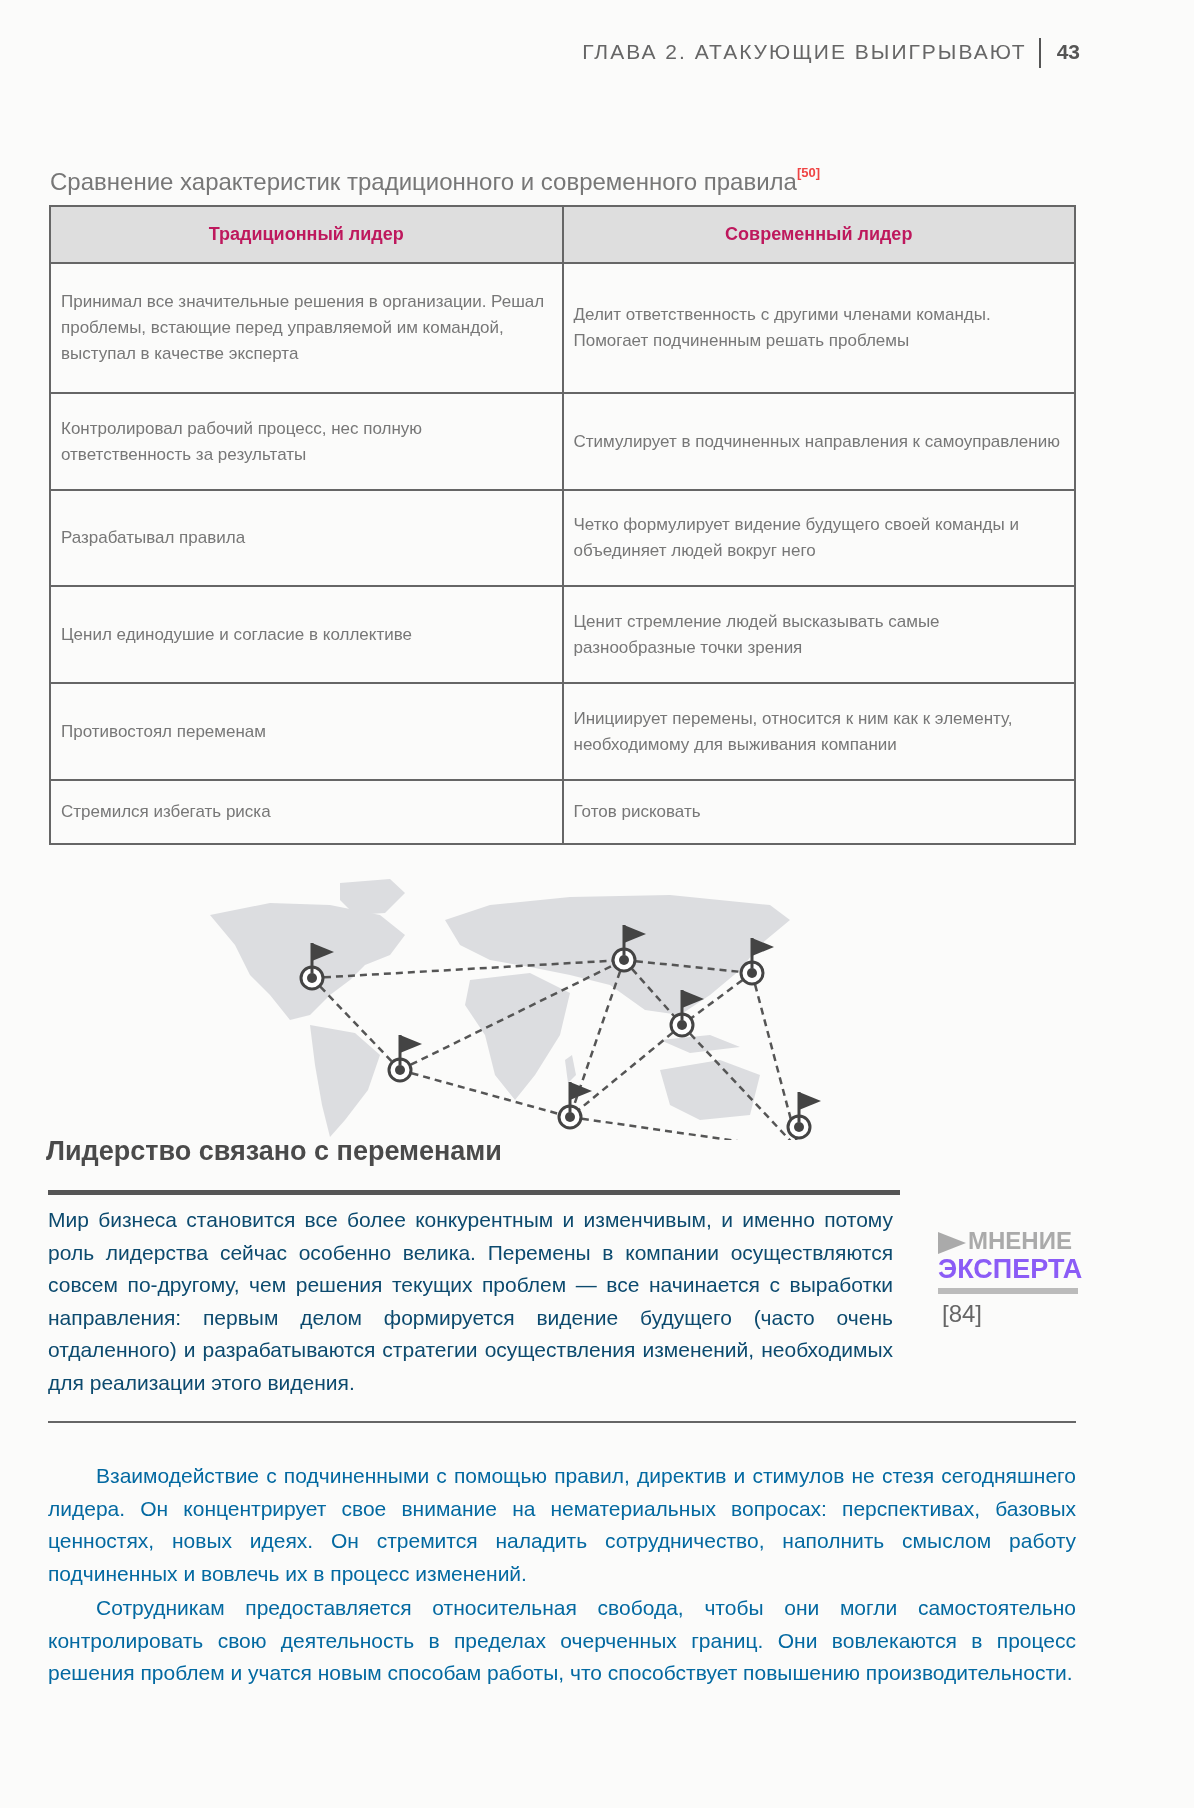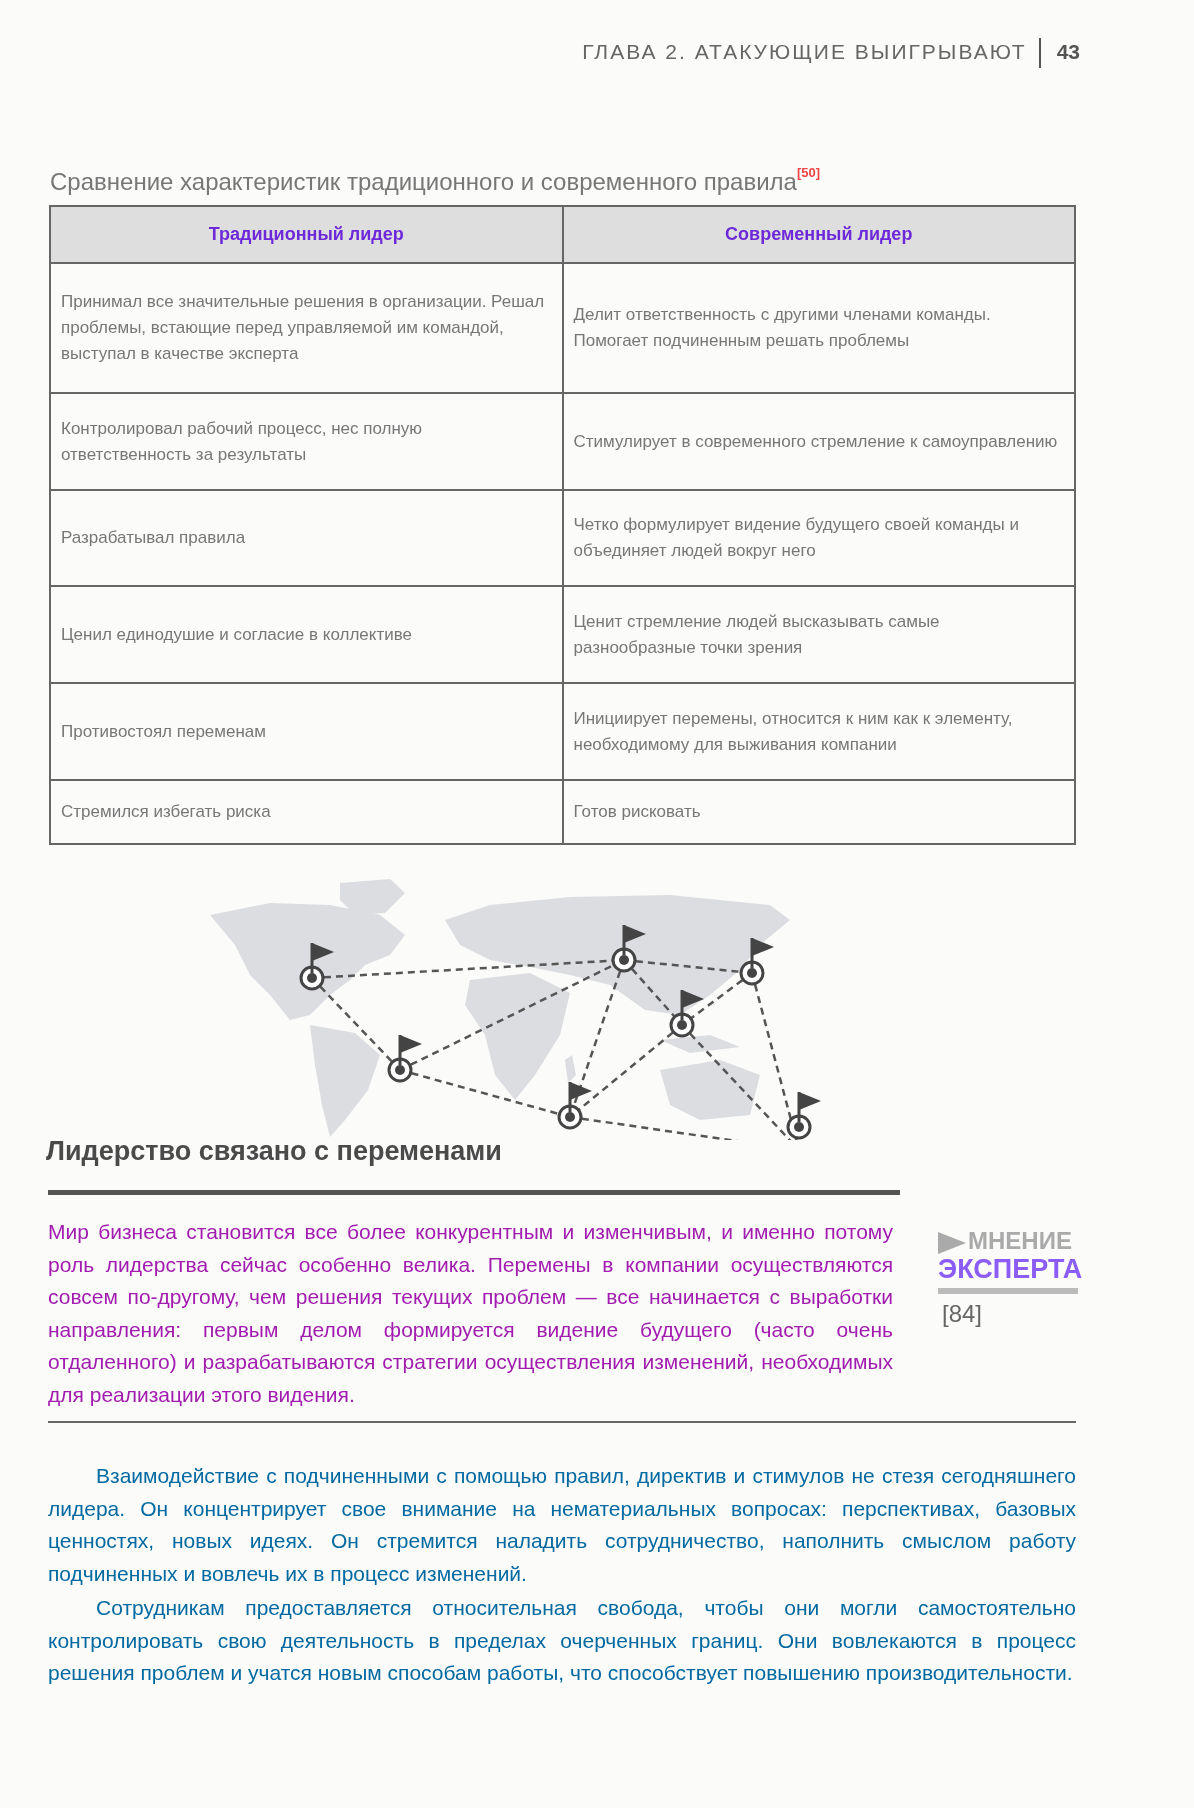--- a/index.html
+++ b/index.html
@@ -3,26 +3,26 @@
 <meta charset="utf-8">
 <style>
   html,body{margin:0;padding:0;background:#fbfbfa;}
   body{width:1194px;height:1808px;position:relative;overflow:hidden;font-family:"DejaVu Sans Condensed","DejaVu Sans",sans-serif;color:#555;}
   .running-head{position:absolute;top:38px;left:560px;width:520px;text-align:right;font-size:21px;letter-spacing:2px;color:#666;font-family:"Liberation Sans",sans-serif;}
   .running-head .sep{display:inline-block;width:2px;height:30px;background:#555;vertical-align:middle;margin:0 16px 0 12px;}
   .running-head .pnum{font-weight:bold;color:#555;letter-spacing:0;}
   .caption{position:absolute;top:168px;left:50px;font-size:24px;color:#777;font-family:"Liberation Sans",sans-serif;}
   .caption sup{font-size:13px;font-weight:bold;color:#ef4444;position:relative;top:-4px;}
   table.cmp{position:absolute;top:205px;left:49px;width:1027px;border-collapse:collapse;font-family:"Liberation Sans",sans-serif;}
-  table.cmp th{height:53px;background:#dedede;border:2px solid #666;font-size:18px;font-weight:bold;color:#6d28d9;}
+  table.cmp th{height:53px;background:#dedede;border:2px solid #666;font-size:18px;font-weight:bold;color:#be185d;}
   table.cmp td{border:2px solid #666;font-size:17px;line-height:26px;color:#777;padding:0 10px;vertical-align:middle;width:490px;}
   .map{position:absolute;top:875px;left:190px;width:700px;height:265px;}
   .section-heading{position:absolute;top:1136px;left:46px;font-size:27px;font-weight:bold;color:#4a4a4a;font-family:"Liberation Sans",sans-serif;}
   .rule-thick{position:absolute;top:1190px;left:48px;width:852px;height:5px;background:#555;}
-  .expert-text{position:absolute;top:1204px;left:48px;width:845px;font-size:21px;line-height:32.5px;color:#a21caf;font-family:"Liberation Sans",sans-serif;text-align:justify;margin-top:12px;}
+  .expert-text{position:absolute;top:1204px;left:48px;width:845px;font-size:21px;line-height:32.5px;color:#0c4a6e;font-family:"Liberation Sans",sans-serif;text-align:justify;}
   .expert-text p{margin:0;}
   .expert-logo{position:absolute;top:1196px;left:938px;width:140px;}
   .expert-logo .l1{font-size:24px;font-weight:bold;color:#aaa;letter-spacing:0px;line-height:26px;font-family:"Liberation Sans",sans-serif;margin-top:32px;}
   .expert-logo .tri{display:inline-block;width:0;height:0;border-top:11px solid transparent;border-bottom:11px solid transparent;border-left:28px solid #aaa;vertical-align:middle;margin-right:2px;}
   .expert-logo .l2{font-size:27px;font-weight:bold;color:#8b5cf6;line-height:30px;font-family:"Liberation Sans",sans-serif;}
   .expert-logo .bar{height:6px;background:#bbb;margin-top:4px;}
   .ref{position:absolute;top:1300px;left:942px;font-size:24px;color:#666;font-family:"Liberation Sans",sans-serif;}
   .rule-thin{position:absolute;top:1421px;left:48px;width:1028px;height:2px;background:#666;}
   .body-text{position:absolute;top:1460px;left:48px;width:1028px;font-size:21px;line-height:32.5px;color:#0369a1;font-family:"Liberation Sans",sans-serif;text-align:justify;}
   .body-text p{margin:0 0 2px 0;text-indent:48px;}
@@ -45,21 +45,21 @@
       <th>Современный лидер</th>
     </tr>
   </thead>
   <tbody>
     <tr style="height:130px">
       <td>Принимал все значительные решения в организации. Решал проблемы, встающие перед управляемой им командой, выступал в качестве эксперта</td>
       <td>Делит ответственность с другими членами команды. Помогает подчиненным решать проблемы</td>
     </tr>
     <tr style="height:97px">
       <td>Контролировал рабочий процесс, нес полную ответственность за результаты</td>
-      <td>Стимулирует в современного стремление к самоуправлению</td>
+      <td>Стимулирует в подчиненных направления к самоуправлению</td>
     </tr>
     <tr style="height:96px">
       <td>Разрабатывал правила</td>
       <td>Четко формулирует видение будущего своей команды и объединяет людей вокруг него</td>
     </tr>
     <tr style="height:97px">
       <td>Ценил единодушие и согласие в коллективе</td>
       <td>Ценит стремление людей высказывать самые разнообразные точки зрения</td>
     </tr>
     <tr style="height:97px">

